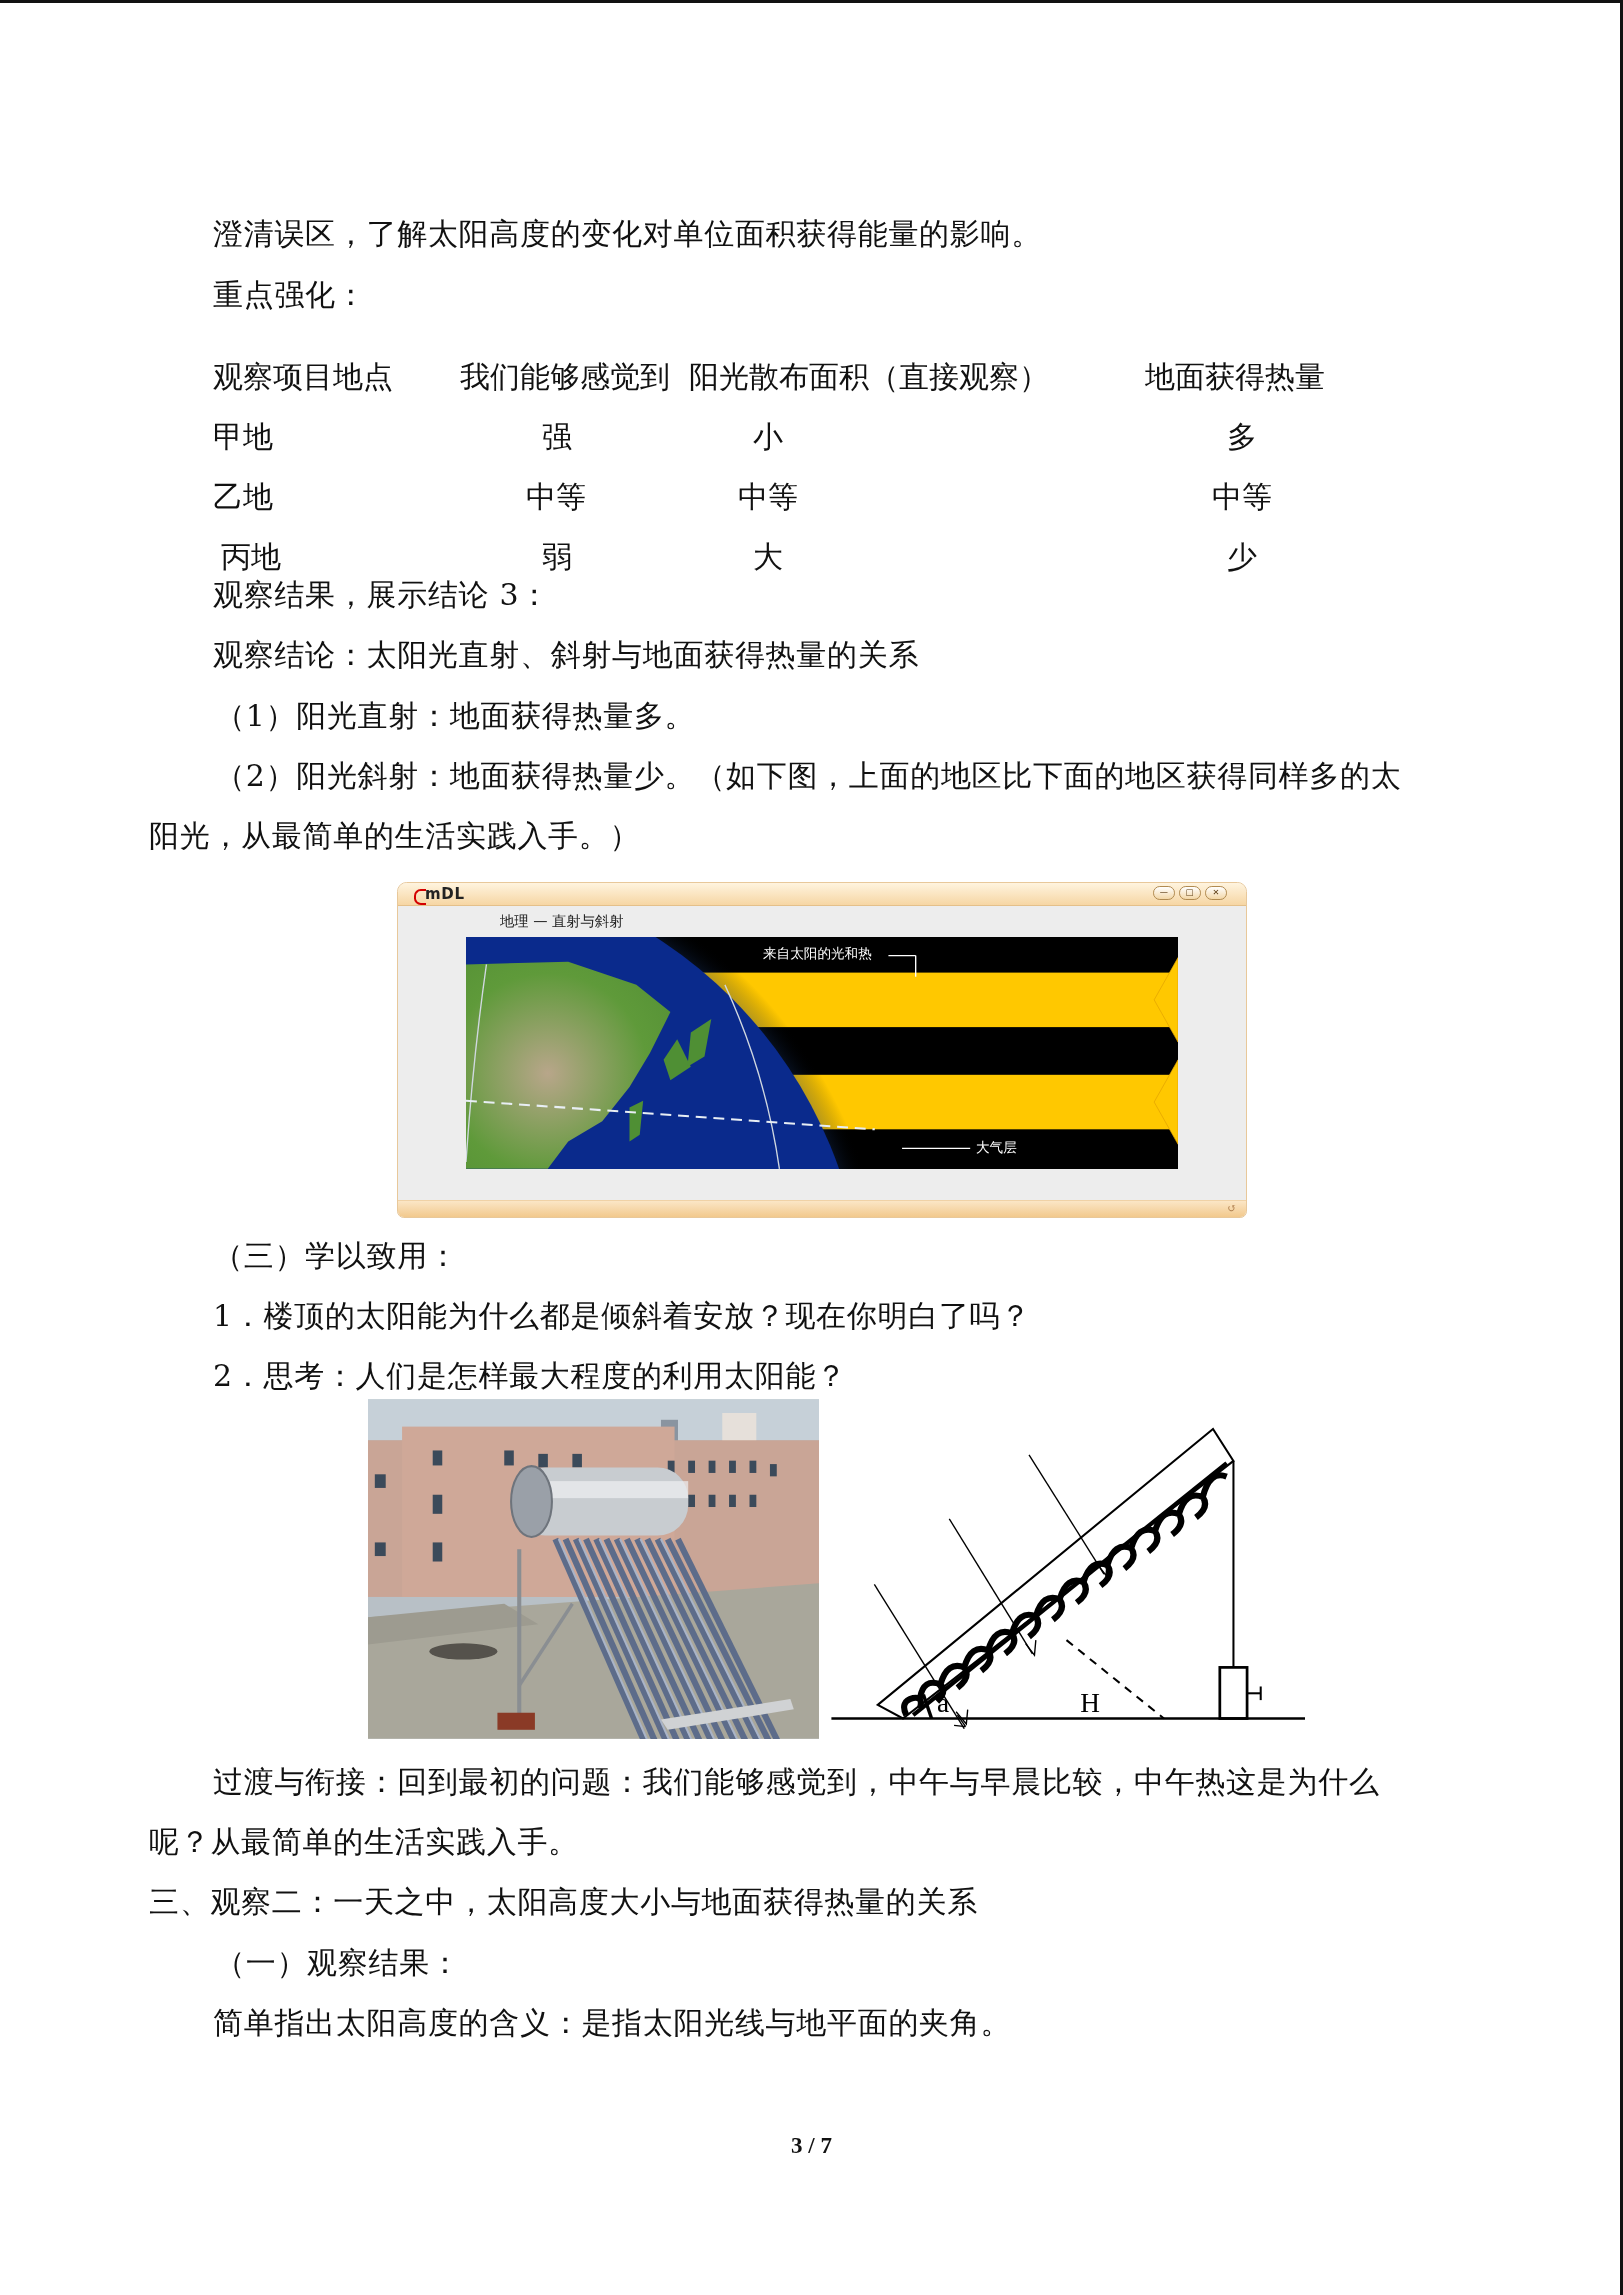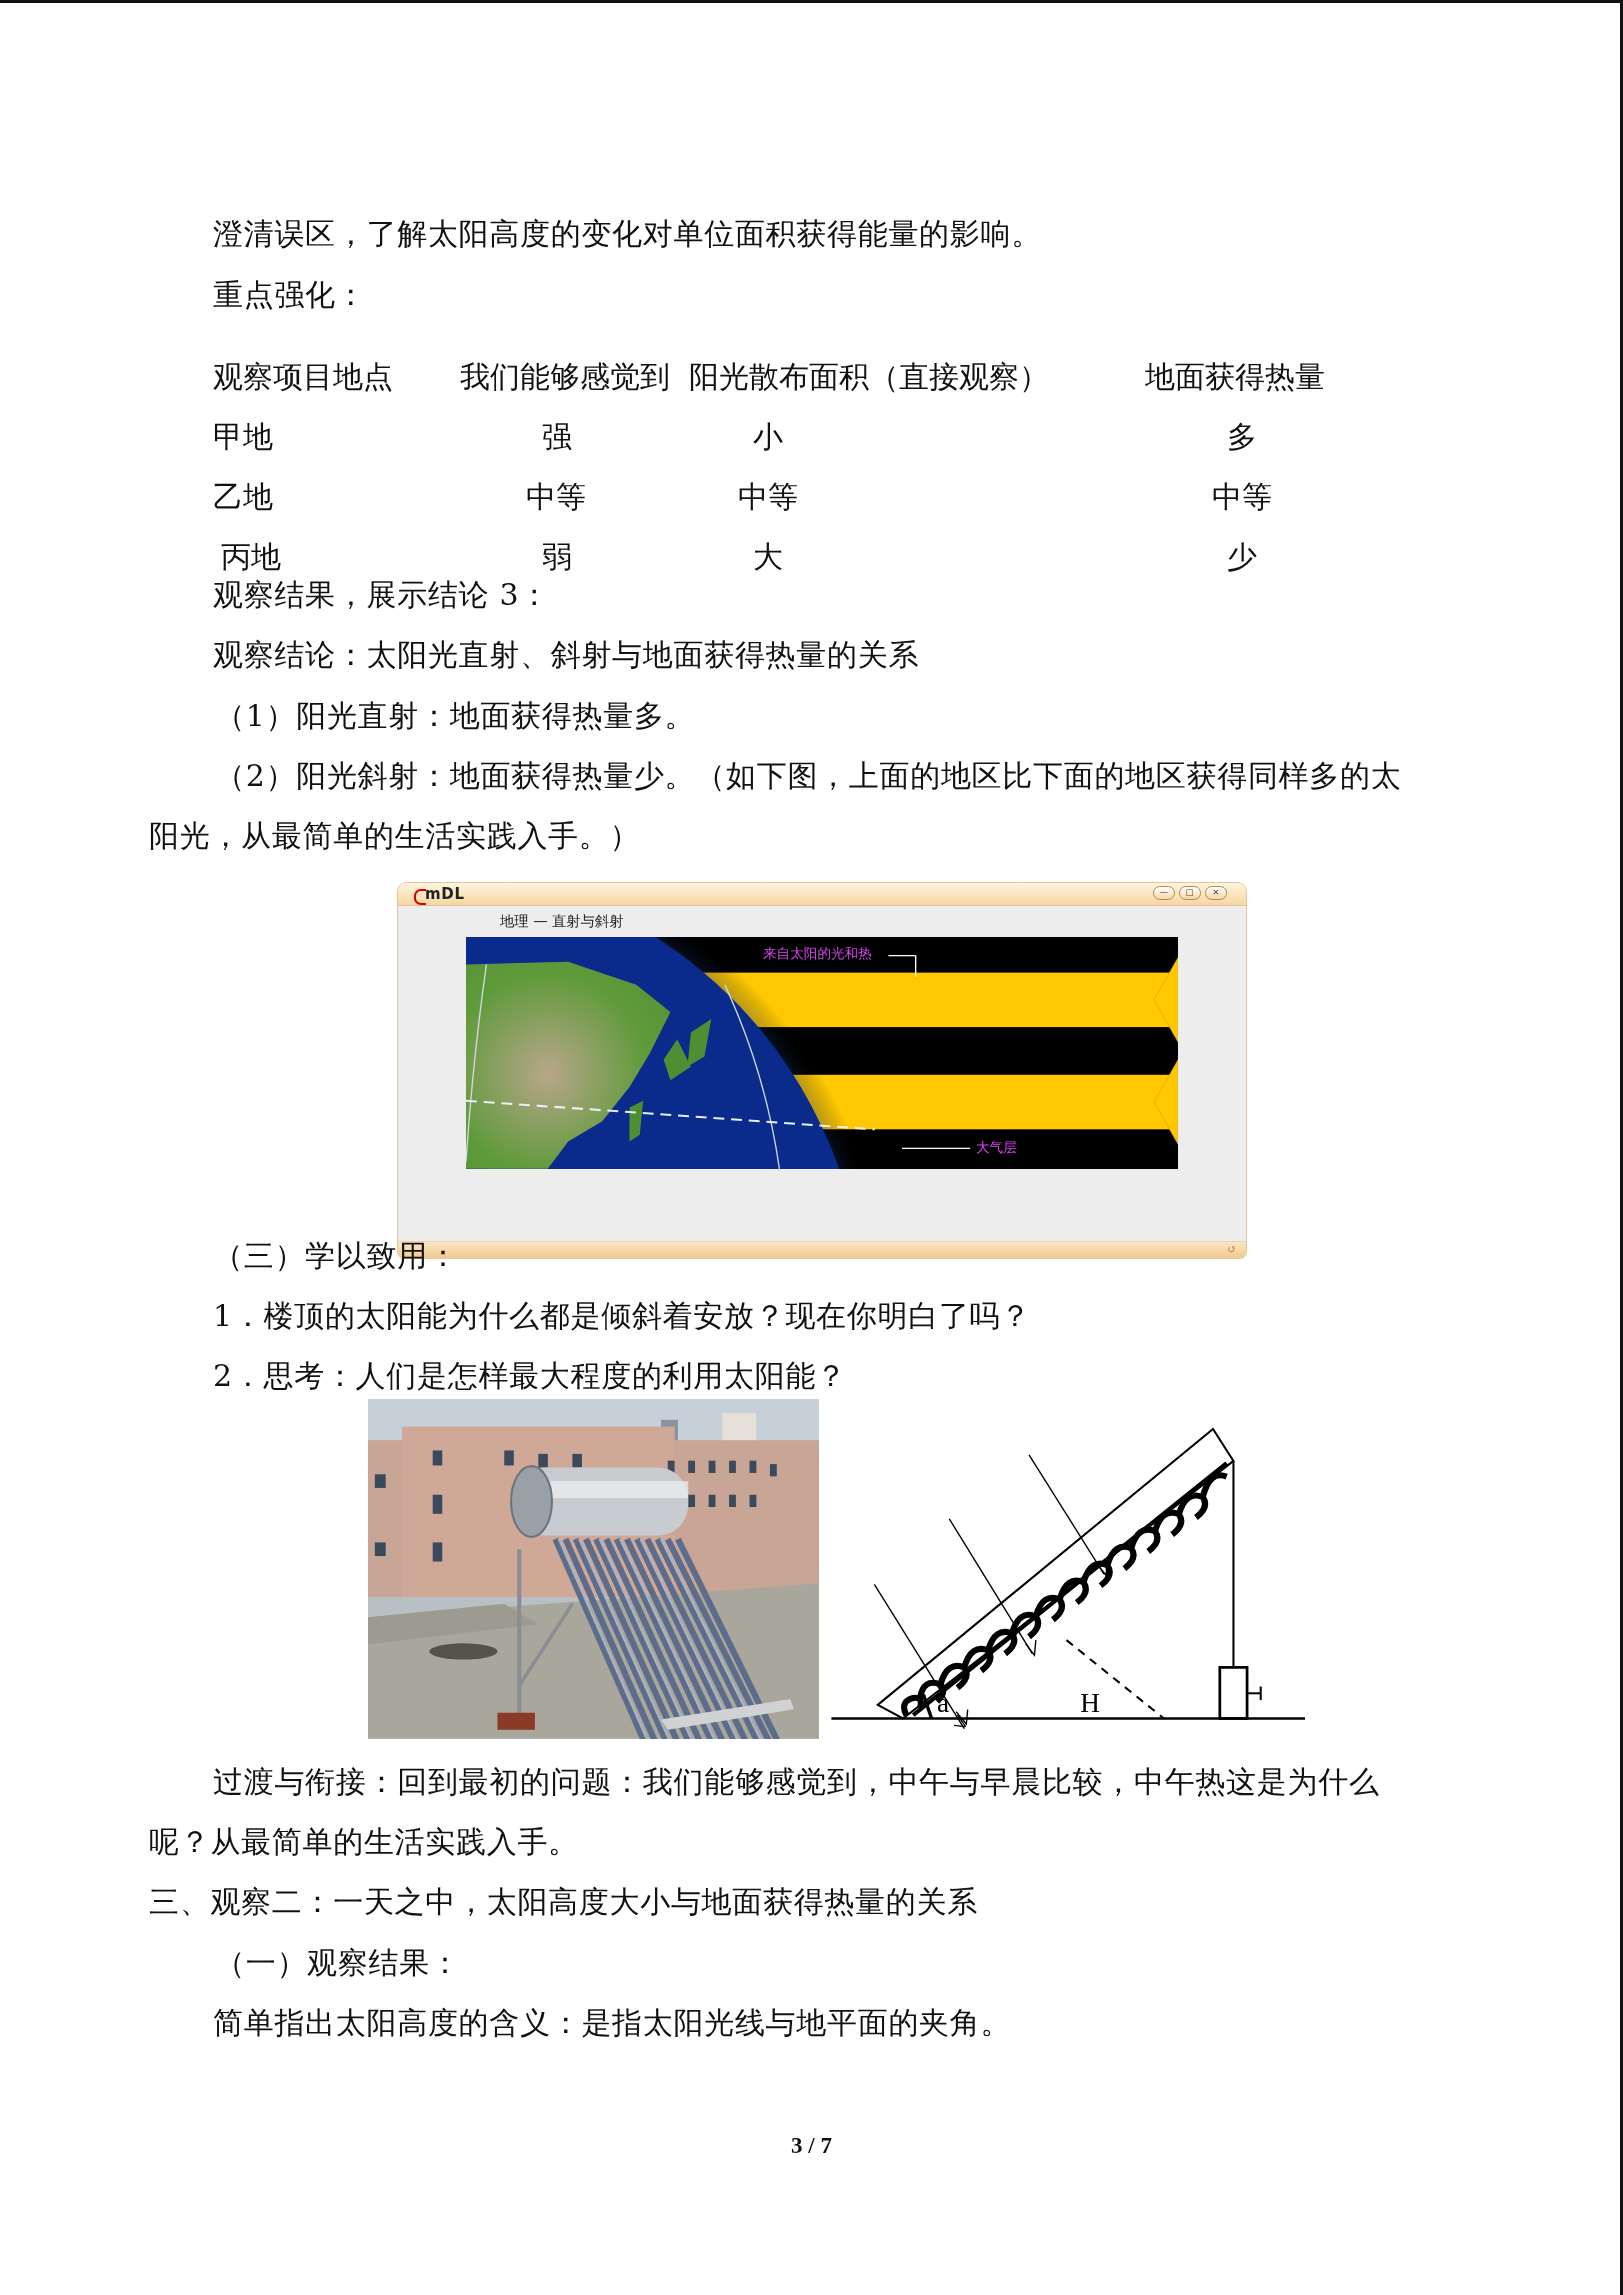--- a/index.html
+++ b/index.html
@@ -5,38 +5,38 @@
   html, body { margin:0; padding:0; }
   body { width:1623px; height:2295px; background:#ffffff; position:relative; overflow:hidden;
          font-family: "DejaVu Serif", "Liberation Serif", serif; color:#111; }
   .page-border-top { position:absolute; left:0; top:0; width:1623px; height:2.7px; background:#111; }
   .page-border-right { position:absolute; right:0; top:0; width:2.7px; height:2295px; background:#111; }
   .line { position:absolute; font-size:30px; line-height:41px; white-space:nowrap; letter-spacing:0.7px; }
   .indent { left:213px; }
   .flush { left:149px; }
   .cell { position:absolute; font-size:30px; line-height:41px; white-space:nowrap;margin-top:22px; }
   
-  .win { position:absolute; left:397px; top:882px; width:850px; height:377px; background:#ededed;
+  .win { position:absolute; left:397px; top:882px; width:850px; height:336px; background:#ededed;
          border-radius:9.5px 9.5px 6.8px 6.8px; border:1.4px solid #e8c89a; box-sizing:border-box; overflow:hidden; }
   .win-title { position:absolute; left:0; top:0; width:100%; height:22px;
                background:linear-gradient(#fff4df, #f6d6a4); border-bottom:0.7px solid #e4c08a; }
   .win-logo { position:absolute; left:27px; top:2px; font-family:"DejaVu Sans", sans-serif; font-weight:bold;
               font-size:15px; color:#222; letter-spacing:0.7px; }
   .win-logo::before { content:""; position:absolute; left:-11px; top:4.1px; width:9.5px; height:12.3px;
                       border:2.7px solid #d40000; border-right:none; border-radius:6.8px 0 0 6.8px; }
   .win-titletext { position:absolute; left:102px; top:1.4px; font-size:14.3px; color:#222; font-family:"DejaVu Sans", sans-serif;margin-top:28px; }
   .win-btns { position:absolute; right:19px; top:3.4px; display:flex; gap:4.1px; }
   .win-btn { width:22px; height:13.6px; border-radius:6.8px; border:1.4px solid #b08a50; background:linear-gradient(#fff, #f3d7a7);
              box-sizing:border-box; font-size:8.2px; line-height:11px; text-align:center; color:#5a3a10; font-family:"DejaVu Sans", sans-serif; }
   .win-footer { position:absolute; left:0; bottom:0; width:100%; height:16.4px; background:linear-gradient(#fbe6c6, #f2c98d);
                 border-top:0.7px solid #f0d2a6; }
   .win-footer-icon { position:absolute; right:9.5px; top:1.4px; font-size:11px; color:#b08050; }
   .scene { position:absolute; left:68px; top:54px; width:712px; height:232px; background:#000; overflow:hidden; }
   .scene svg { display:block; }
-  .scene-label { position:absolute; color:#d946ef; font-family:"DejaVu Sans", sans-serif; font-size:13.6px; }
+  .scene-label { position:absolute; color:#ffffff; font-family:"DejaVu Sans", sans-serif; font-size:13.6px; }
   
   .photo { position:absolute; left:368px; top:1399px; width:451px; height:340px; overflow:hidden; }
   .diagram { position:absolute; left:828px; top:1415px; width:477px; height:314px; }
   .pagenum { position:absolute; left:0; width:1623px; top:2133px; text-align:center;
              font-family:"Liberation Serif", serif; font-weight:bold; font-size:23px; }
 </style>
 </head>
 <body>
 
 <div class="page-border-top"></div>

